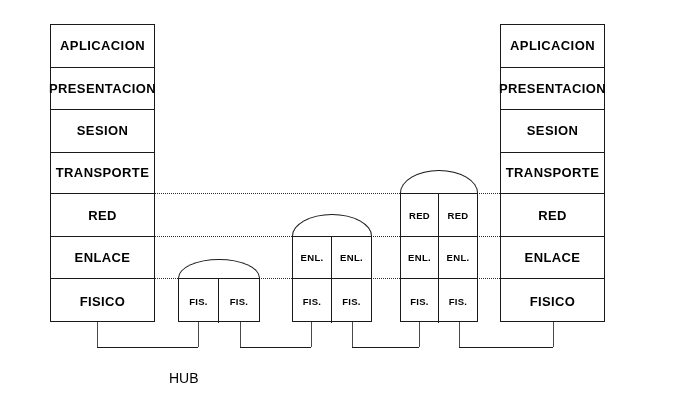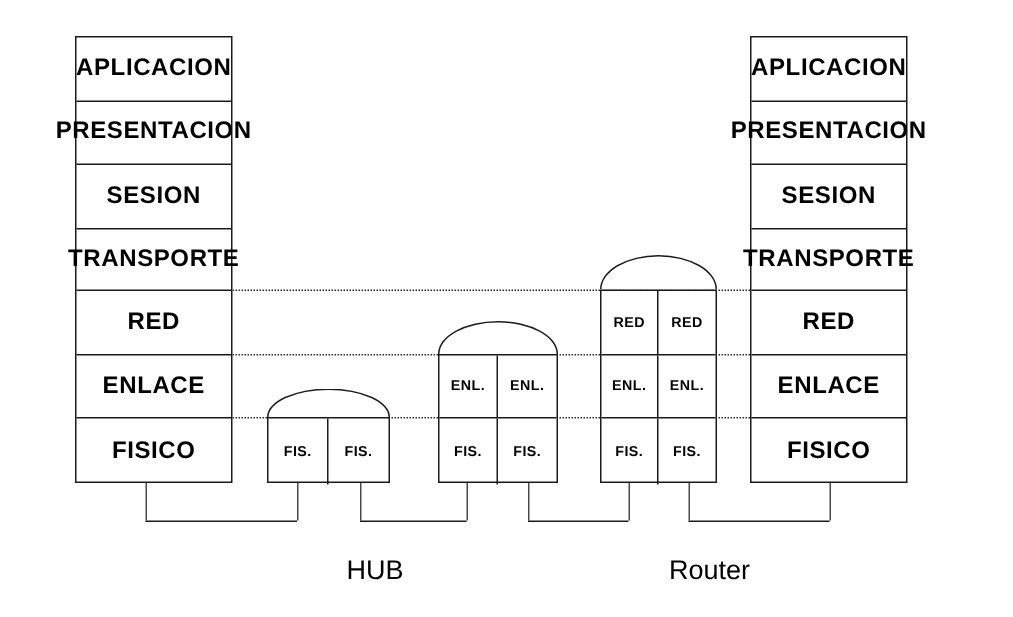--- a/index.html
+++ b/index.html
@@ -27,21 +27,21 @@
   }
   .layer {
     position: absolute;
     left: 0;
     right: 0;
     box-sizing: border-box;
     display: flex;
     align-items: center;
     justify-content: center;
     border-bottom: 1.2px solid #1a1a1a;
-    font-size: 16px;
+    font-size: 13px;
     font-weight: bold;
     letter-spacing: 0.4px;
     color: #000000;
     white-space: nowrap;
   }
   .layer.last { border-bottom: none; }
 
   
   .device {
     position: absolute;
@@ -98,24 +98,24 @@
   }
   .wire-h {
     position: absolute;
     height: 0;
     border-top: 1.5px solid #1a1a1a;
   }
 
   
   .dev-label {
     position: absolute;
-    font-size: 18px;
+    font-size: 14px;
     color: #000000;
     white-space: nowrap;
-    text-align: right;
+    text-align: left;
   }
 </style>
 </head>
 <body>
 
 <div id="canvas">
 
   <div class="dotline" style="left:155px; top:193px; width:345px;"></div>
   <div class="dotline" style="left:155px; top:236px; width:345px;"></div>
   <div class="dotline" style="left:155px; top:278px; width:345px;"></div>
@@ -184,15 +184,14 @@
   <div class="wire-v" style="left:419px; top:322px; height:25px;"></div>
   <div class="wire-v" style="left:459px; top:322px; height:25px;"></div>
   <div class="wire-v" style="left:553px; top:322px; height:25px;"></div>
 
   <div class="wire-h" style="left:97px; top:347px; width:101px;"></div>
   <div class="wire-h" style="left:240px; top:347px; width:71px;"></div>
   <div class="wire-h" style="left:352px; top:347px; width:67px;"></div>
   <div class="wire-h" style="left:459px; top:347px; width:94px;"></div>
 
   <div class="dev-label" style="left:169px; top:370px; width:100px;">HUB</div>
-  <div class="dev-label" style="left:400px; top:370px; width:100px;">Router</div>
 
 </div>
 
 </body></html>

